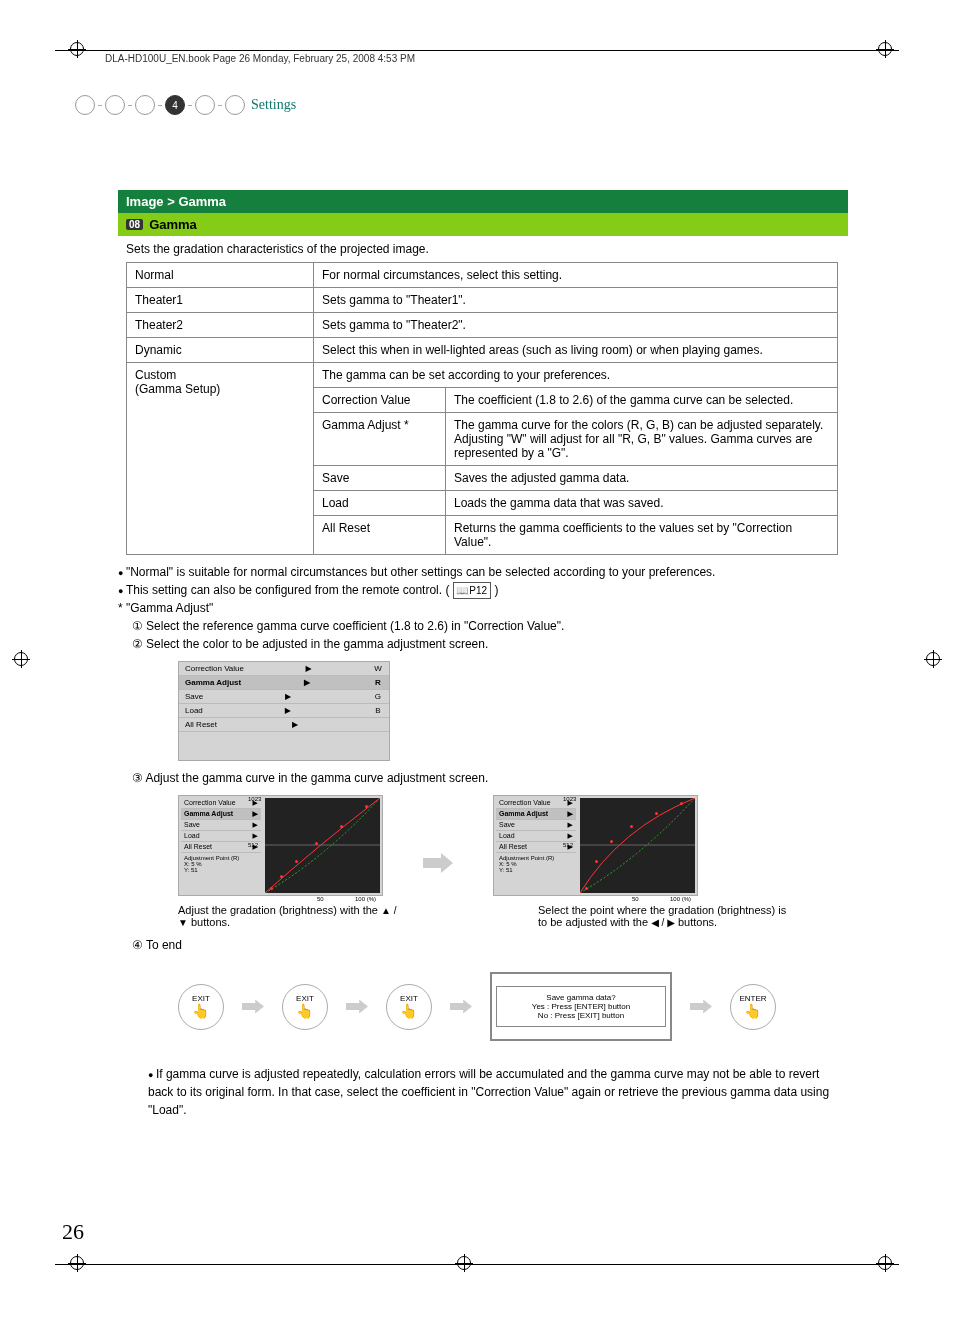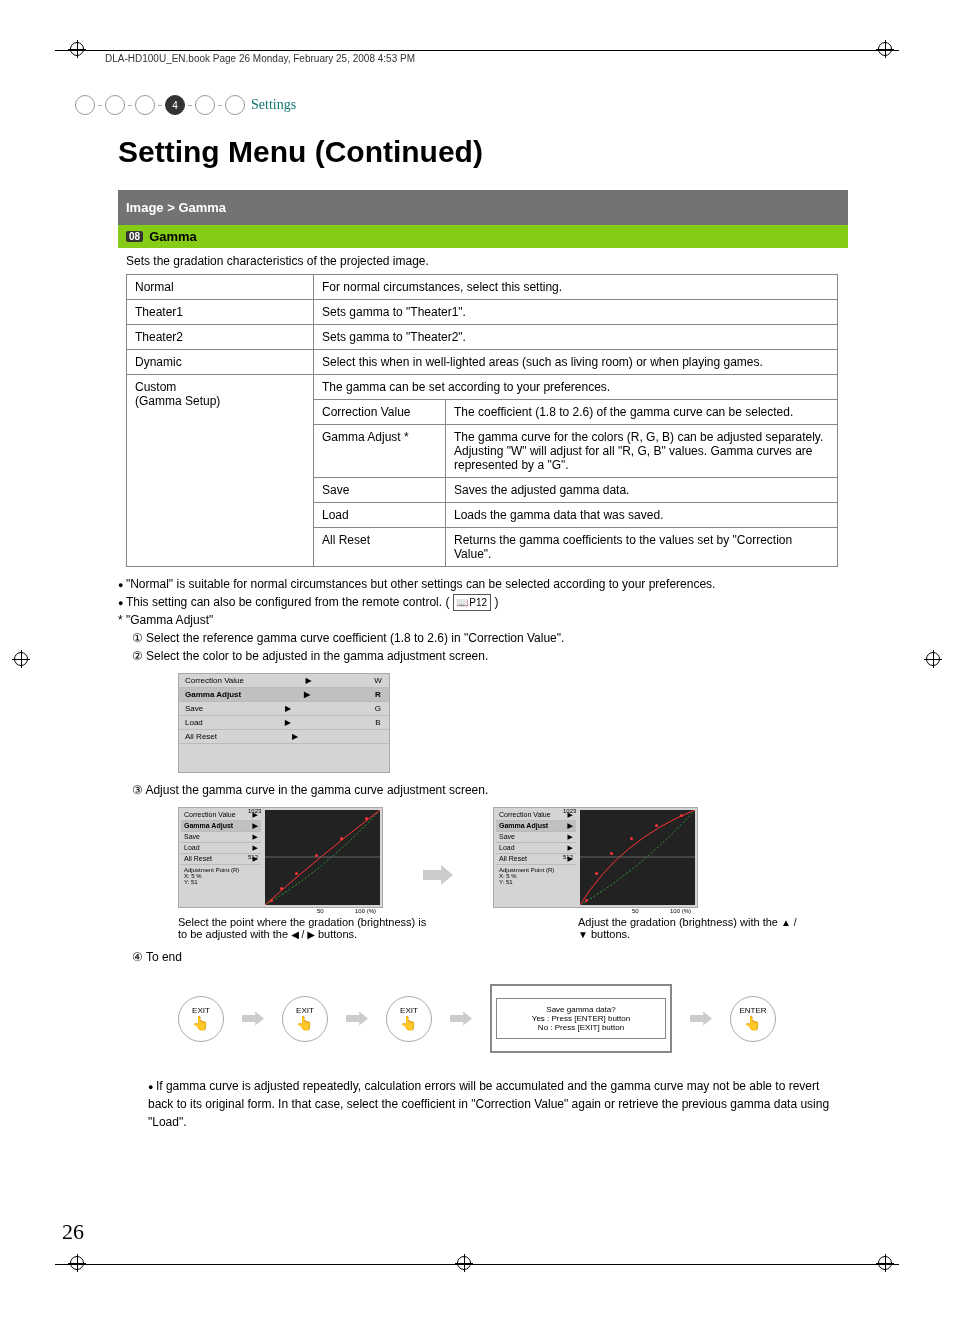--- a/index.html
+++ b/index.html
@@ -95,25 +95,25 @@
     font-weight: bold;
     font-family: Arial, Helvetica, sans-serif;
   }
   .content {
     position: absolute;
     top: 190px;
     left: 118px;
     width: 730px;
   }
   .sec-header {
-    background: #737373;
+    background: #15803d;
     color: #fff;
     font-size: 13px;
     font-weight: bold;
-    padding: 10px 8px;
+    padding: 4px 8px;
   }
   .sub-header {
     background: #84cc16;
     font-size: 13px;
     font-weight: bold;
     padding: 4px 8px;
     display: flex;
     align-items: center;
     gap: 6px;
   }
@@ -296,21 +296,20 @@
         <div class="chain-dash"></div>
       <div class="chain-circle filled">4</div>
         <div class="chain-dash"></div>
       <div class="chain-circle"></div>
         <div class="chain-dash"></div>
       <div class="chain-circle"></div>
     </div>
     <span class="settings-label">Settings</span>
   </div>
 
-  <div class="main-title">Setting Menu (Continued)</div>
 
   <div class="content">
     <div class="sec-header">Image &gt; Gamma</div>
     <div class="sub-header">
       <span class="num-badge">08</span>
       <span>Gamma</span>
     </div>
     <div class="desc">Sets the gradation characteristics of the projected image.</div>
 
     <table class="spec">
@@ -503,25 +502,25 @@
             <div class="dot" style="left:30px;bottom:50px;"></div>
             <div class="dot" style="left:50px;bottom:65px;"></div>
             <div class="dot" style="left:75px;bottom:78px;"></div>
             <div class="dot" style="left:100px;bottom:88px;"></div>
           </div>
         </div>
       </div>
     </div>
 
     <div class="captions">
+      <div style="width:220px;">
+        <span>Adjust the gradation (brightness) with the </span><span class="tri">▲ / ▼</span><span> buttons.</span>
+      </div>
       <div style="width:260px;">
         <span>Select the point where the gradation (brightness) is to be adjusted with the </span><span class="tri">◀ / ▶</span><span> buttons.</span>
-      </div>
-      <div style="width:220px;">
-        <span>Adjust the gradation (brightness) with the </span><span class="tri">▲ / ▼</span><span> buttons.</span>
       </div>
     </div>
 
     <div class="notes">
       <div class="circ4" style="margin-left:14px;">To end</div>
     </div>
 
     <div class="exit-row">
       <div class="exit-btn">
           <span>EXIT</span>

